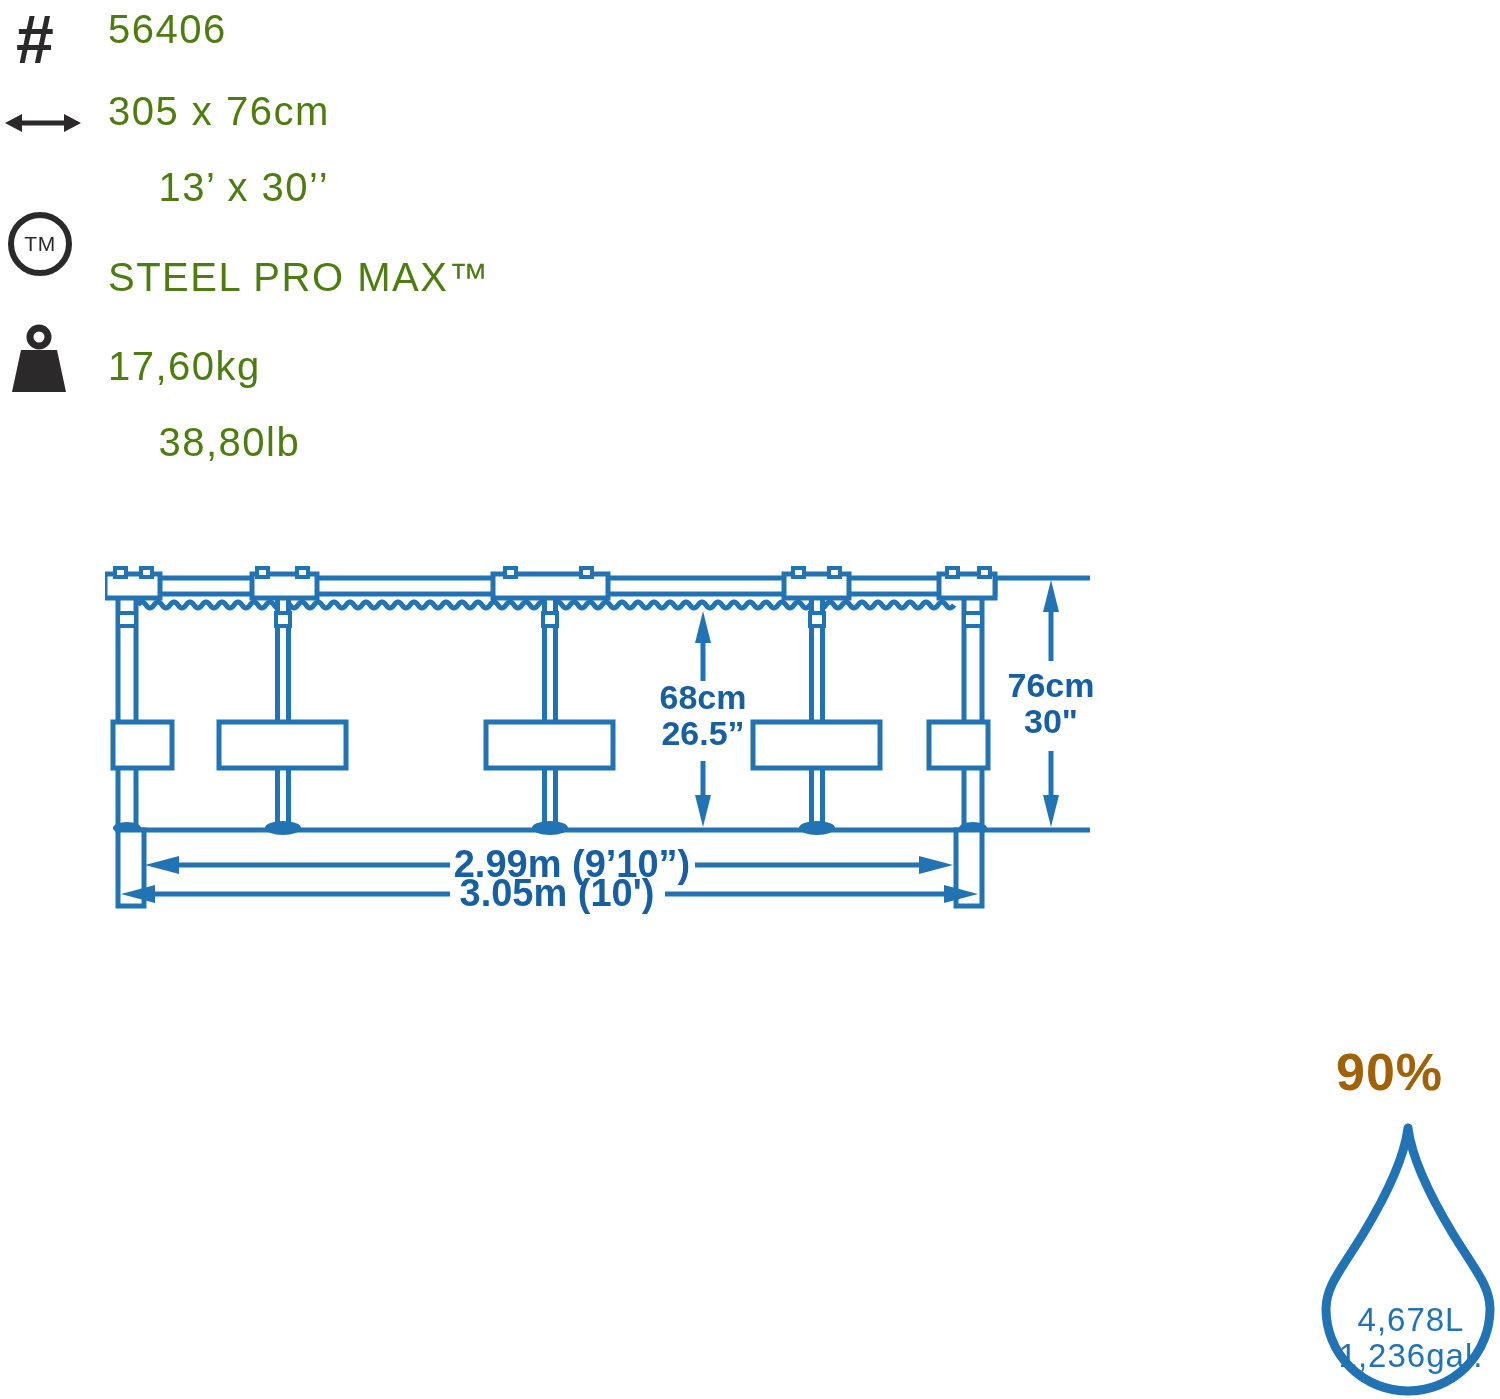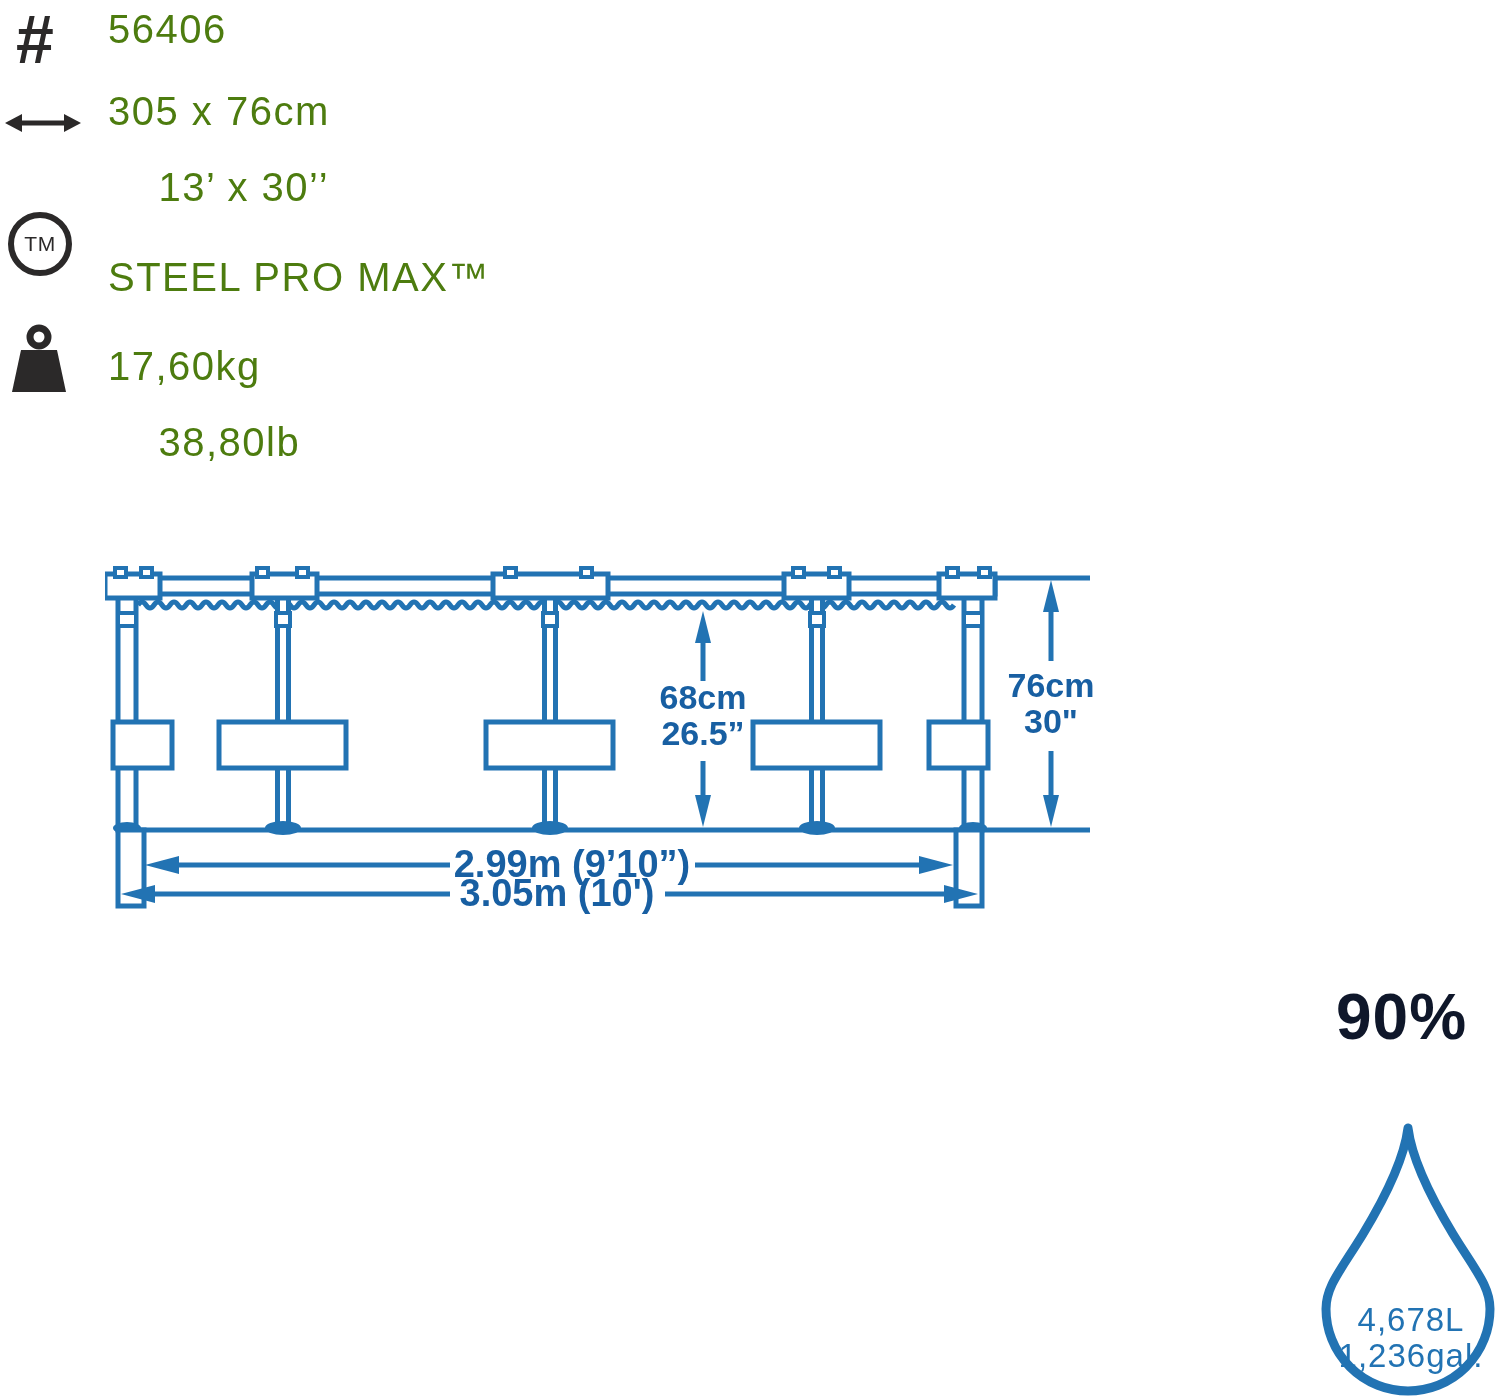--- a/index.html
+++ b/index.html
@@ -28,21 +28,21 @@
   .pool-svg .part{stroke:#2273b3;stroke-width:5;fill:#ffffff;}
   .pool-svg .thin{stroke:#2273b3;stroke-width:4;fill:#ffffff;}
   .pool-svg .solid{fill:#2273b3;stroke:none;}
   .pool-svg text{
     font-family:"Liberation Sans", sans-serif;font-weight:700;fill:#185fa2;
     text-anchor:middle;
   }
   .dim-sm{font-size:34px;}
   .dim-lg{font-size:38px;}
   
-  .fill-percent{left:1336px;top:980px;font-size:64px;font-weight:700;color:#0f172a;letter-spacing:1px;}
+  .fill-percent{left:1336px;top:1042px;font-size:52px;font-weight:700;color:#a16207;letter-spacing:1px;}
   .drop-svg{left:1308px;top:1122px;}
   .drop-svg text{
     font-family:"Liberation Sans", sans-serif;fill:#2273b3;text-anchor:middle;
     font-size:33px;letter-spacing:1px;
   }
 </style>
 </head>
 <body>
 
 <div>

